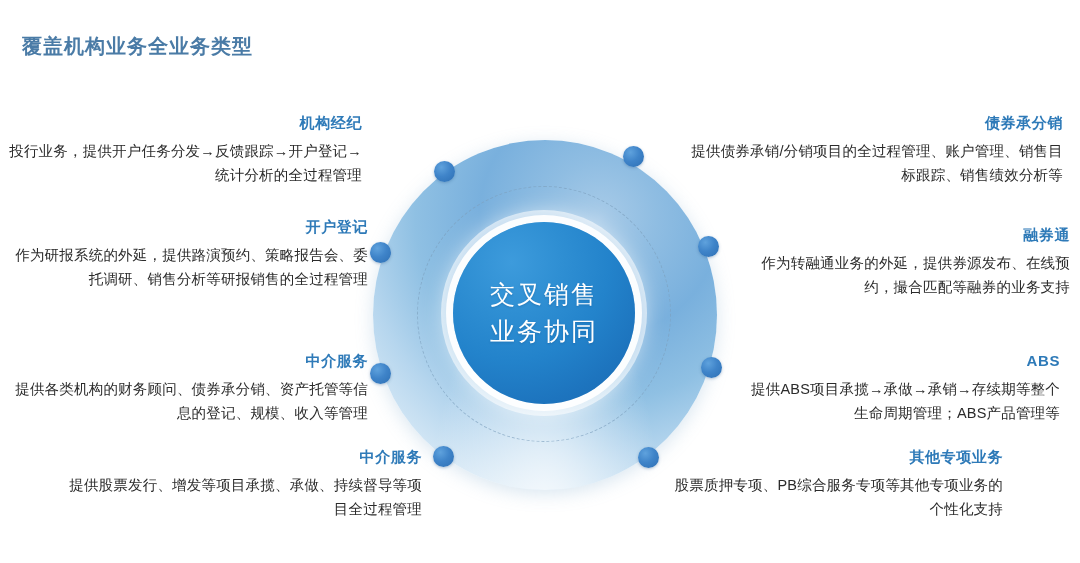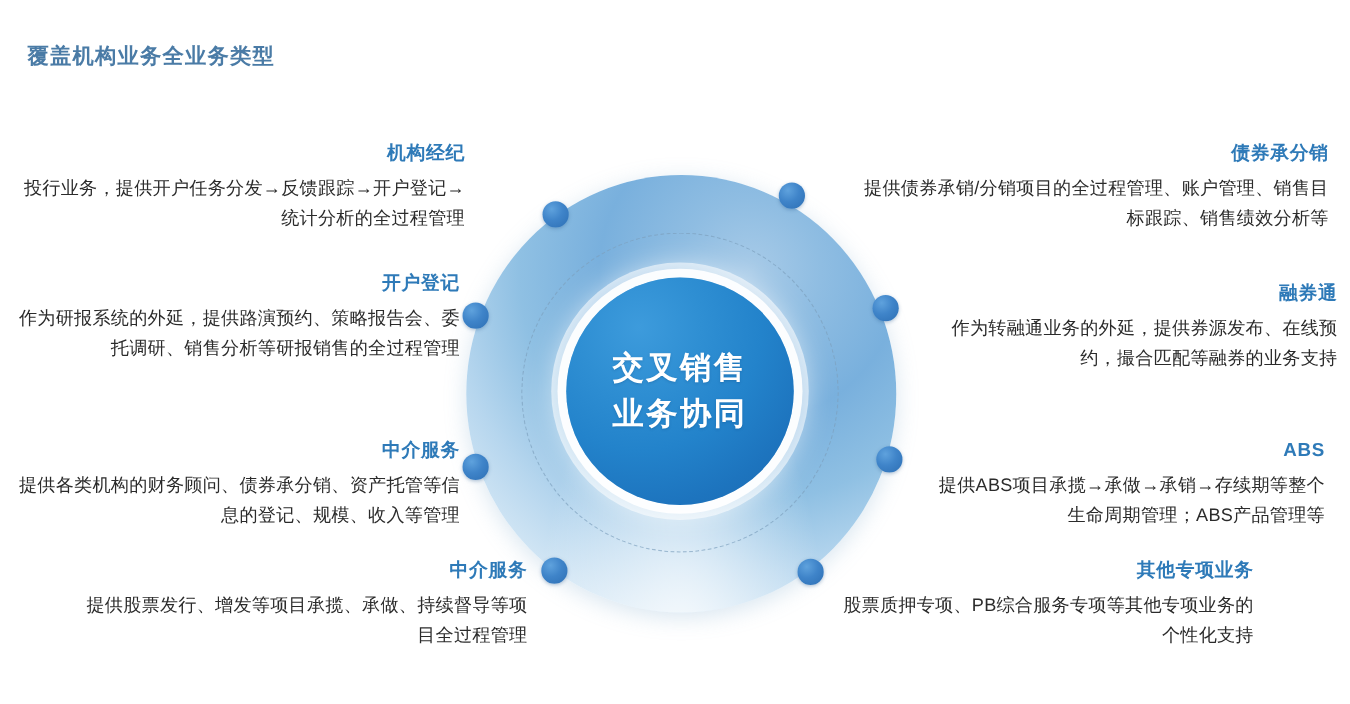--- a/index.html
+++ b/index.html
@@ -16,21 +16,21 @@
     height: 563px;
     background: #ffffff;
     overflow: hidden;
   }
 
   
   .page-title {
     position: absolute;
     left: 22px;
     top: 33px;
-    font-size: 17px;
+    font-size: 20px;
     font-weight: bold;
     letter-spacing: 1px;
     color: #4a7ba6;
     white-space: nowrap;
   }
 
   
   .sphere-wrap {
     position: absolute;
     left: 373px;
@@ -107,21 +107,21 @@
     box-shadow: 0 0 0 7px rgba(255,255,255,0.92),
                 0 0 22px 9px rgba(255,255,255,0.65);
     display: flex;
     flex-direction: column;
     align-items: center;
     justify-content: center;
   }
   .sphere-inner .center-line {
     color: #ffffff;
     font-size: 25px;
-    font-weight: bold;
+    font-weight: normal;
     letter-spacing: 2px;
     line-height: 1.5;
     text-shadow: 0 1px 2px rgba(10,60,110,0.25);
   }
 
   
   .node-dot {
     position: absolute;
     width: 21px;
     height: 21px;
@@ -171,21 +171,21 @@
 
   <div class="node-dot" style="left:434px; top:161px;"></div>
   <div class="node-dot" style="left:623px; top:146px;"></div>
   <div class="node-dot" style="left:370px; top:242px;"></div>
   <div class="node-dot" style="left:698px; top:236px;"></div>
   <div class="node-dot" style="left:370px; top:363px;"></div>
   <div class="node-dot" style="left:701px; top:357px;"></div>
   <div class="node-dot" style="left:433px; top:446px;"></div>
   <div class="node-dot" style="left:638px; top:447px;"></div>
 
-  <div class="block left" style="left:12px; top:112px;">
+  <div class="block left" style="left:2px; top:112px;">
     <div class="block-title">机构经纪</div>
     <div class="block-body">投行业务，提供开户任务分发→反馈跟踪→开户登记→统计分析的全过程管理</div>
   </div>
 
   <div class="block left" style="left:8px; top:216px;">
     <div class="block-title">开户登记</div>
     <div class="block-body">作为研报系统的外延，提供路演预约、策略报告会、委托调研、销售分析等研报销售的全过程管理</div>
   </div>
 
   <div class="block left" style="left:8px; top:350px;">

